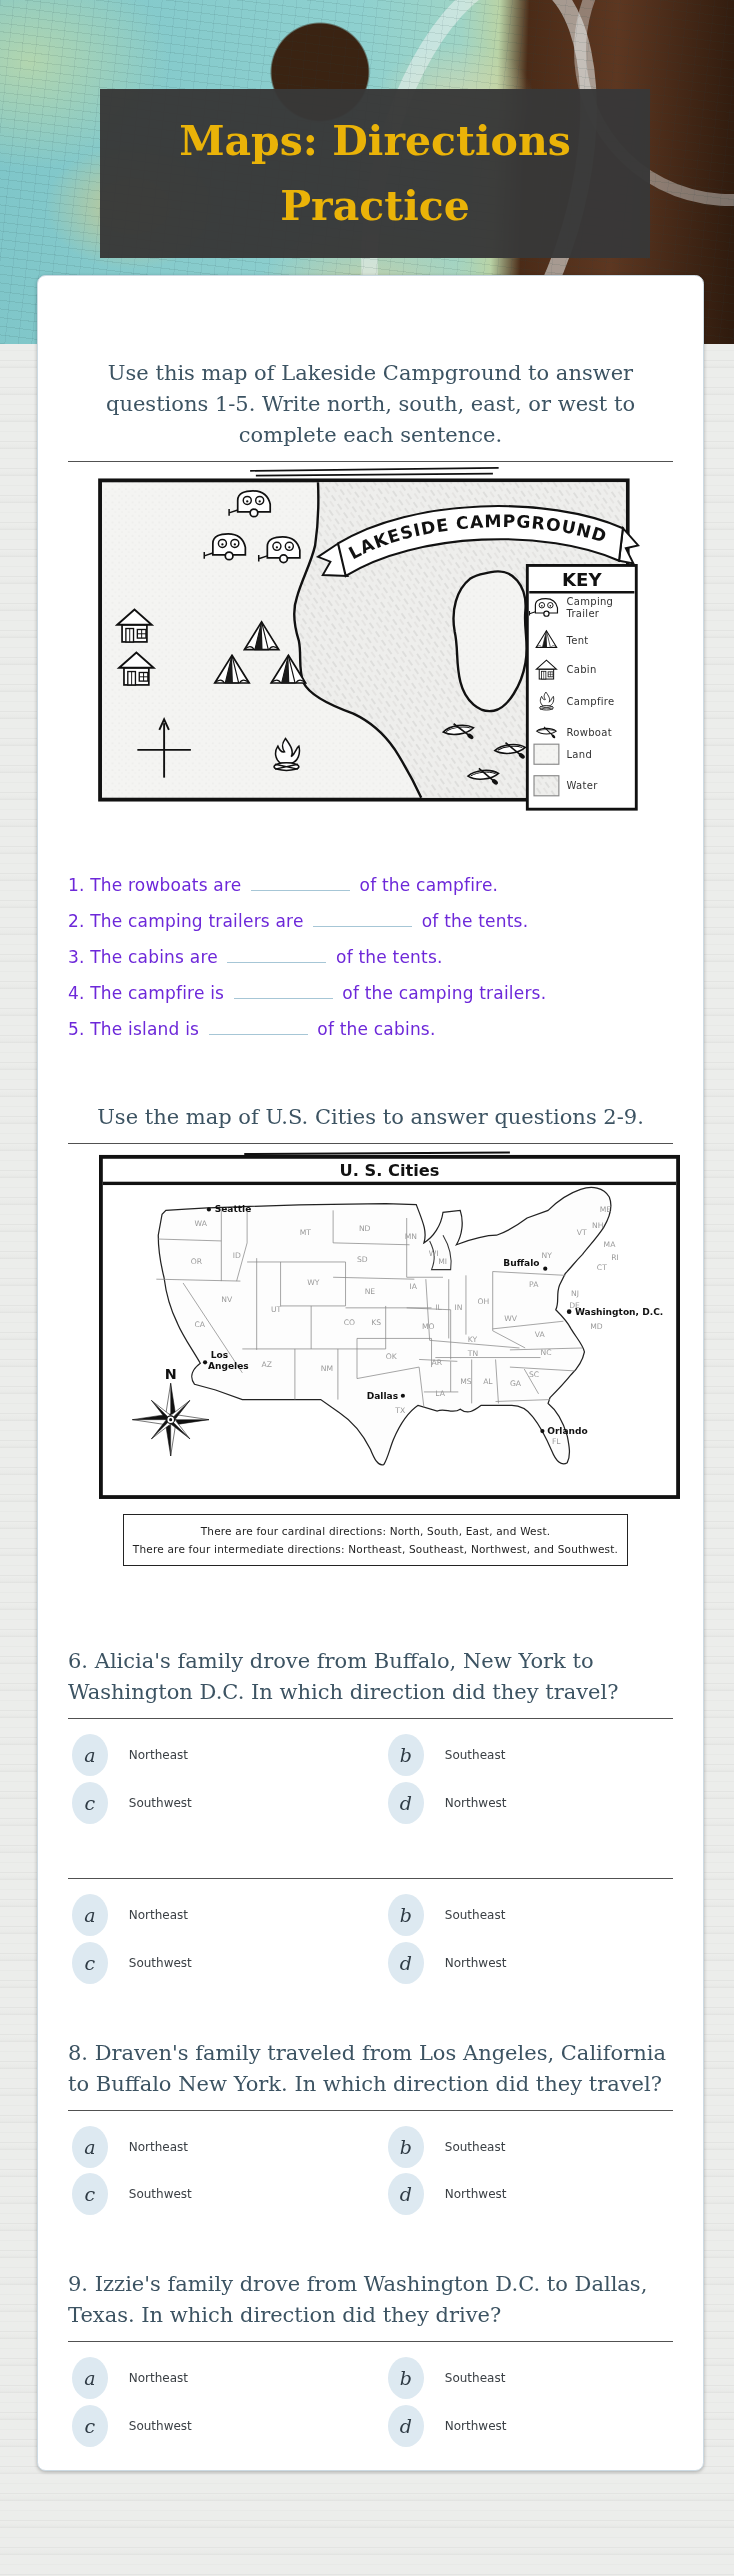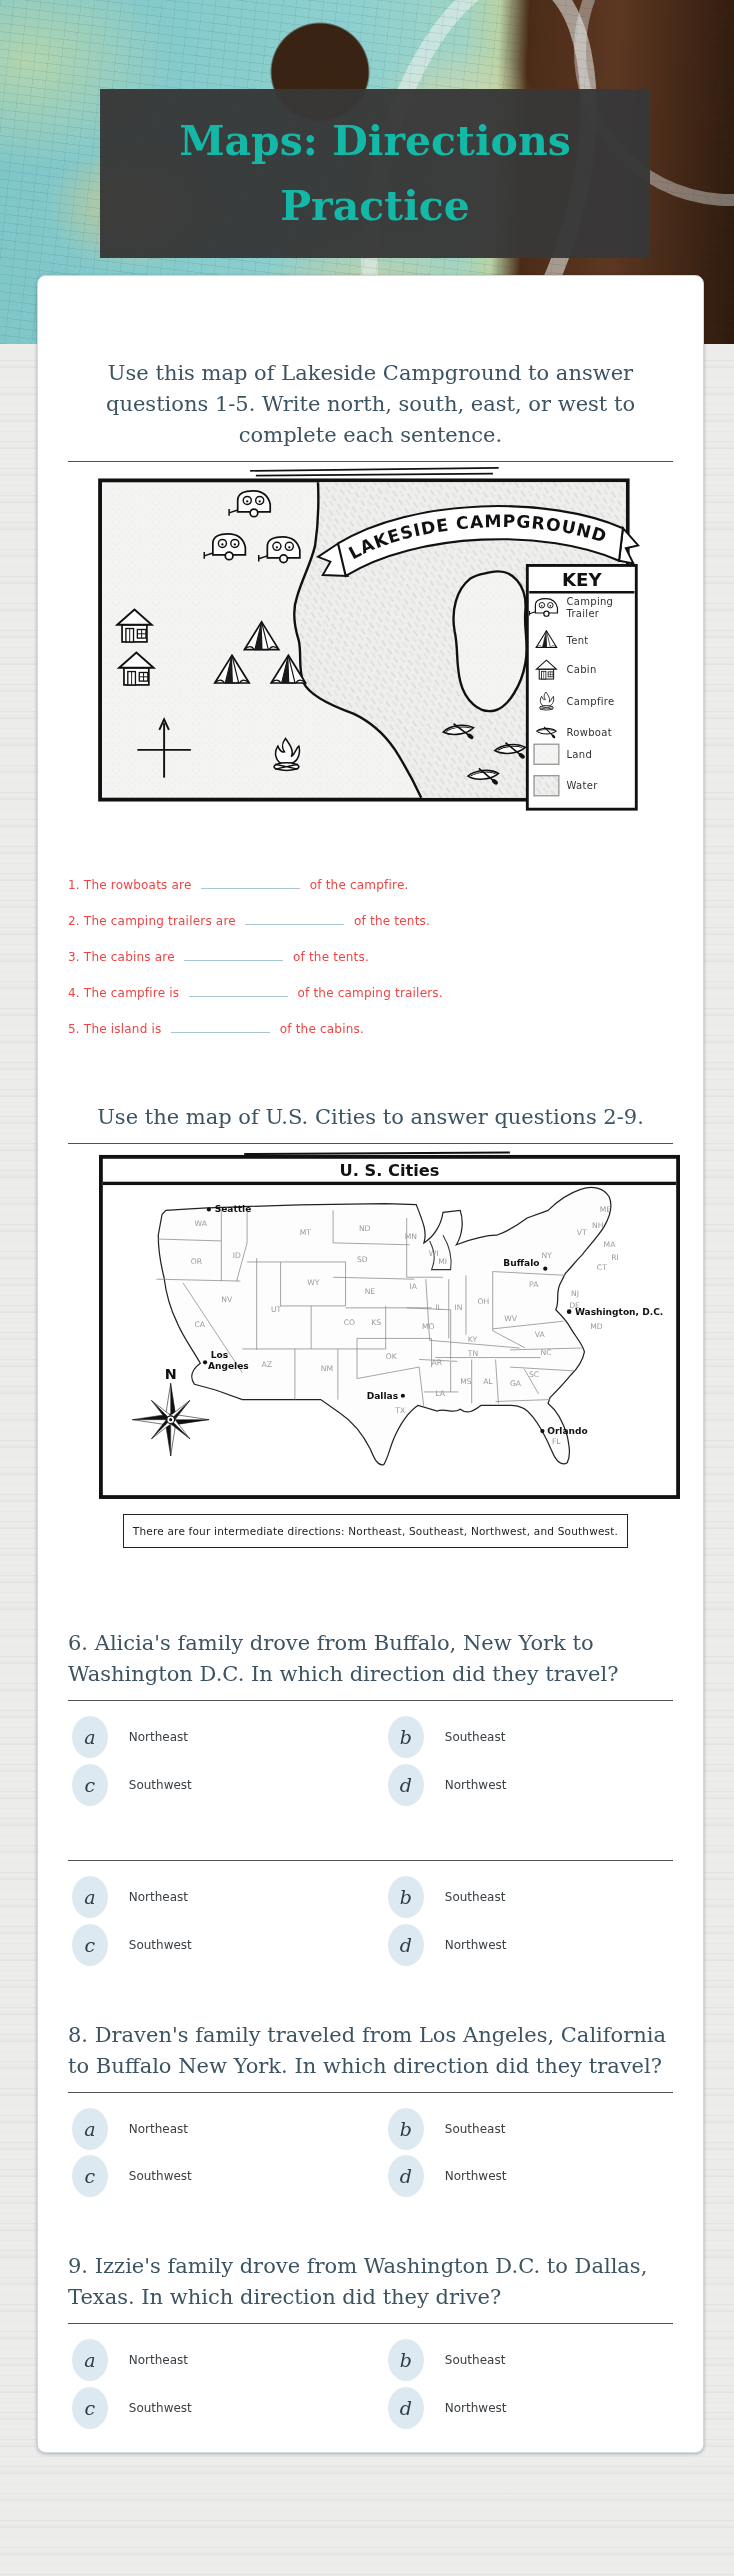--- a/index.html
+++ b/index.html
@@ -25,36 +25,36 @@
     background:
       repeating-linear-gradient(7deg, rgba(35,70,62,.10) 0 1px, transparent 1px 8.6px),
       repeating-linear-gradient(96deg, rgba(35,60,80,.07) 0 1px, transparent 1px 13.4px);
   }
   .globe-ring{position:absolute;left:371px;top:-38px;width:182px;height:411px;
     border:17px solid rgba(236,243,243,.55);border-radius:50%;transform:rotate(14deg);}
   .globe-ring2{position:absolute;left:574px;top:-105px;width:287px;height:287px;
     border:12.4px solid rgba(240,246,246,.40);border-radius:50%;transform:rotate(-18deg);}
   .titlebox{position:absolute;left:100px;top:89px;width:550px;height:169px;z-index:3;
     background:rgba(56,56,56,.97);display:flex;align-items:center;justify-content:center;text-align:center;}
-  .titlebox h1{margin:0;padding:0 38px;color:#14b8a6;font-family:"DejaVu Serif",serif;
+  .titlebox h1{margin:0;padding:0 38px;color:#eab308;font-family:"DejaVu Serif",serif;
     font-weight:bold;font-size:41px;line-height:65px;}
   
   .card{position:relative;z-index:5;width:667px;margin:-69px 0 0 37px;box-sizing:border-box;
     background:#ffffff;border:1px solid #ccdae3;border-radius:8.6px;
     box-shadow:0 1px 3.8px rgba(0,0,0,.28);padding:82px 30px 23px;}
   .serif{font-family:"DejaVu Serif",serif;color:#3c5362;}
   .intro{font-size:21px;line-height:31px;text-align:center;max-width:608px;margin:0 auto;}
   .intro2{margin-top:55px;}
   hr.div{border:none;border-top:1px solid #515151;margin:9.6px 0 0;}
   figure{margin:0;padding:0;}
   .camp-fig{margin:5.7px 0 0 29px;}
   .us-fig{margin:7.6px 0 0 15.3px;padding-left:16px;}
   
   .fill-list{margin-top:50px;}
-  .fill-row{font-size:12px;line-height:36px;height:36px;color:#ef4444;letter-spacing:0.2px;}
+  .fill-row{font-size:17px;line-height:36px;height:36px;color:#6d28d9;letter-spacing:0.2px;}
   .blank{display:inline-block;width:99px;height:.95em;margin:0 9.6px;
     border-bottom:1.4px solid #a6c6d6;vertical-align:baseline;}
   
   .caption{width:505px;margin:8.6px auto 0 55px;border:1.4px solid #232323;box-sizing:border-box;
     padding:6.7px 5.7px 7.6px;text-align:center;font-size:10.5px;line-height:18px;color:#232323;letter-spacing:0.2px;}
   
   .mcq{margin-top:54px;}
   .mcq.first{margin-top:80px;}
   .q-text{font-size:21px;line-height:31px;max-width:612px;}
   .opts{display:grid;grid-template-columns:316px 1fr;row-gap:5.7px;margin-top:15.3px;padding-left:3.8px;}
@@ -308,20 +308,21 @@
         <text class="city" x="114" y="228">Angeles</text>
         <circle cx="318" cy="256" r="2.2" fill="#111"></circle>
         <text class="city" x="313" y="259" text-anchor="end">Dallas</text>
         <circle cx="464" cy="293" r="2.2" fill="#111"></circle>
         <text class="city" x="469" y="296">Orlando</text>
       </g>
     </svg>
   </figure>
 
   <div class="caption">
+    <div>There are four cardinal directions: North, South, East, and West.</div>
     <div>There are four intermediate directions: Northeast, Southeast, Northwest, and Southwest.</div>
   </div>
 
   <div class="mcq first">
     <div class="serif q-text">6. Alicia's family drove from Buffalo, New York to Washington D.C. In which direction did they travel?</div>
     <hr class="div">
     <div class="opts">
       <div class="opt">
           <span class="bubble">a</span>
           <span class="opt-label">Northeast</span>

